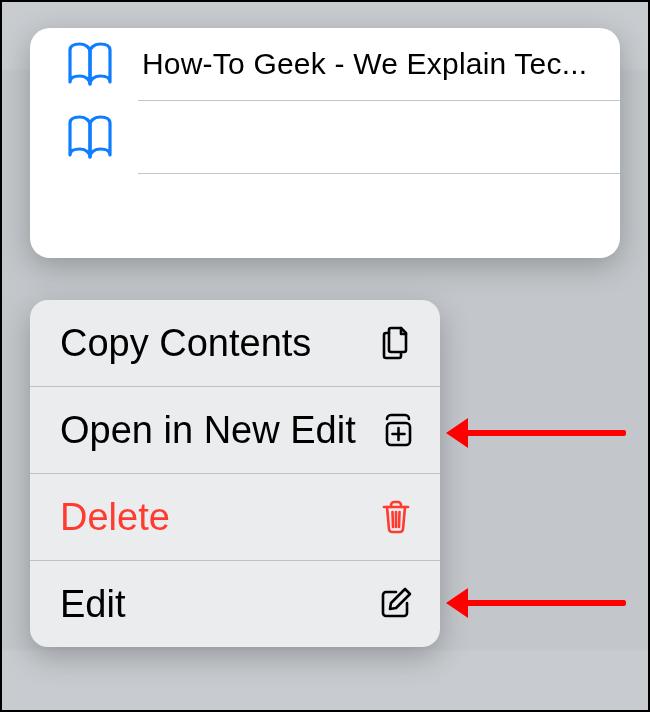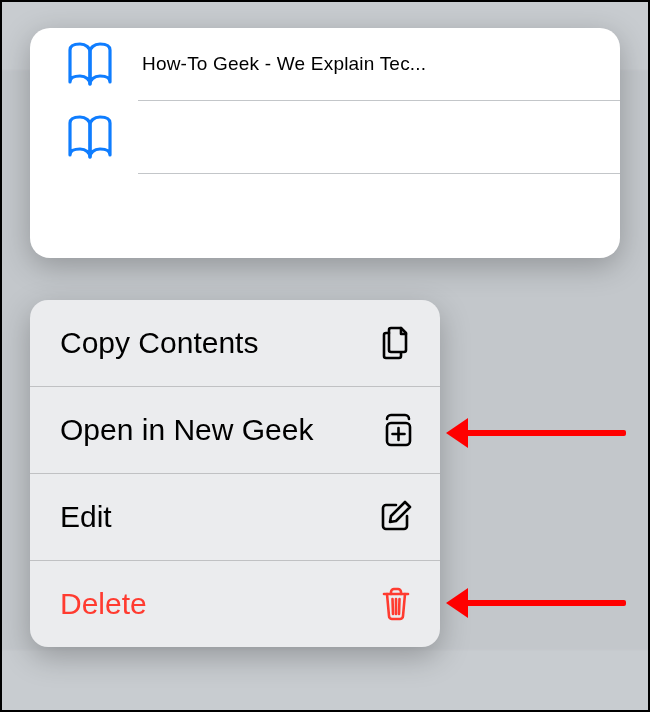--- a/index.html
+++ b/index.html
@@ -57,21 +57,21 @@
     border-top: 1px solid #c3c6c9;
   }
   .bookmark-icon {
     width: 48px;
     height: 48px;
     margin-left: 18px;
     margin-right: 28px;
     flex: 0 0 48px;
   }
   .bookmark-label {
-    font-size: 19px;
+    font-size: 30px;
     font-weight: 400;
     color: #000;
     overflow: hidden;
     text-overflow: ellipsis;
     white-space: nowrap;
     flex: 1 1 auto;
     letter-spacing: 0.2px;
   }
 
   
@@ -90,21 +90,21 @@
     display: flex;
     align-items: center;
     justify-content: space-between;
     height: 86px;
     padding: 0 26px 0 30px;
     border-bottom: 1px solid rgba(0,0,0,0.18);
     cursor: pointer;
   }
   .menu-row:last-child { border-bottom: none; }
   .menu-label {
-    font-size: 30px;
+    font-size: 38px;
     font-weight: 400;
     color: #000;
   }
   .menu-icon {
     width: 36px;
     height: 36px;
     flex: 0 0 36px;
   }
   .menu-row.destructive .menu-label { color: #ff3b30; }
 
@@ -164,49 +164,49 @@
     <div class="menu-row">
       <span class="menu-label">Copy Contents</span>
       <svg class="menu-icon" viewBox="0 0 36 36" fill="none" stroke="#000" stroke-width="2.6" stroke-linecap="round" stroke-linejoin="round">
         <path d="M13 3 h10 l5 5 v17 a2 2 0 0 1 -2 2 h-13 a2 2 0 0 1 -2 -2 v-20 a2 2 0 0 1 2 -2 z"></path>
         <path d="M23 3 v6 h5"></path>
         <path d="M11 8 h-3 a2 2 0 0 0 -2 2 v21 a2 2 0 0 0 2 2 h13 a2 2 0 0 0 2 -2 v-3"></path>
       </svg>
     </div>
 
     <div class="menu-row">
-      <span class="menu-label">Open in New Geek</span>
+      <span class="menu-label">Open in New Edit</span>
       <svg class="menu-icon" viewBox="0 0 36 36" fill="none" stroke="#000" stroke-width="2.6" stroke-linecap="round" stroke-linejoin="round">
         <rect x="9" y="11" width="23" height="22" rx="4"></rect>
         <path d="M9 7 a4 4 0 0 1 4 -4 h14 a4 4 0 0 1 4 4"></path>
         <line x1="20.5" y1="16" x2="20.5" y2="28"></line>
         <line x1="14.5" y1="22" x2="26.5" y2="22"></line>
-      </svg>
-    </div>
-
-    <div class="menu-row">
-      <span class="menu-label">Edit</span>
-      <svg class="menu-icon" viewBox="0 0 36 36" fill="none" stroke="#000" stroke-width="2.6" stroke-linecap="round" stroke-linejoin="round">
-        <path d="M18 6 h-10 a3 3 0 0 0 -3 3 v18 a3 3 0 0 0 3 3 h18 a3 3 0 0 0 3 -3 v-10"></path>
-        <path d="M27 3 l5 5 l-14 14 l-6 1 l1 -6 z"></path>
       </svg>
     </div>
 
     <div class="menu-row destructive">
       <span class="menu-label">Delete</span>
       <svg class="menu-icon" viewBox="0 0 36 36" fill="none" stroke="#ff3b30" stroke-width="2.6" stroke-linecap="round" stroke-linejoin="round">
         <path d="M6 8 h24"></path>
         <path d="M13 8 v-2 a3 3 0 0 1 3 -3 h4 a3 3 0 0 1 3 3 v2"></path>
         <path d="M9 8 l2 22 a3 3 0 0 0 3 3 h8 a3 3 0 0 0 3 -3 l2 -22"></path>
         <line x1="14.5" y1="13" x2="15" y2="28"></line>
         <line x1="18" y1="13" x2="18" y2="28"></line>
         <line x1="21.5" y1="13" x2="21" y2="28"></line>
       </svg>
     </div>
 
+    <div class="menu-row">
+      <span class="menu-label">Edit</span>
+      <svg class="menu-icon" viewBox="0 0 36 36" fill="none" stroke="#000" stroke-width="2.6" stroke-linecap="round" stroke-linejoin="round">
+        <path d="M18 6 h-10 a3 3 0 0 0 -3 3 v18 a3 3 0 0 0 3 3 h18 a3 3 0 0 0 3 -3 v-10"></path>
+        <path d="M27 3 l5 5 l-14 14 l-6 1 l1 -6 z"></path>
+      </svg>
+    </div>
+
   </div>
 
   <div class="arrow" style="left:446px; top:425px; width:180px;">
     <div class="arrow-head" style="left:0;"></div>
     <div class="arrow-line" style="left:18px; width:162px;"></div>
   </div>
   <div class="arrow" style="left:446px; top:595px; width:180px;">
     <div class="arrow-head" style="left:0;"></div>
     <div class="arrow-line" style="left:18px; width:162px;"></div>
   </div>

